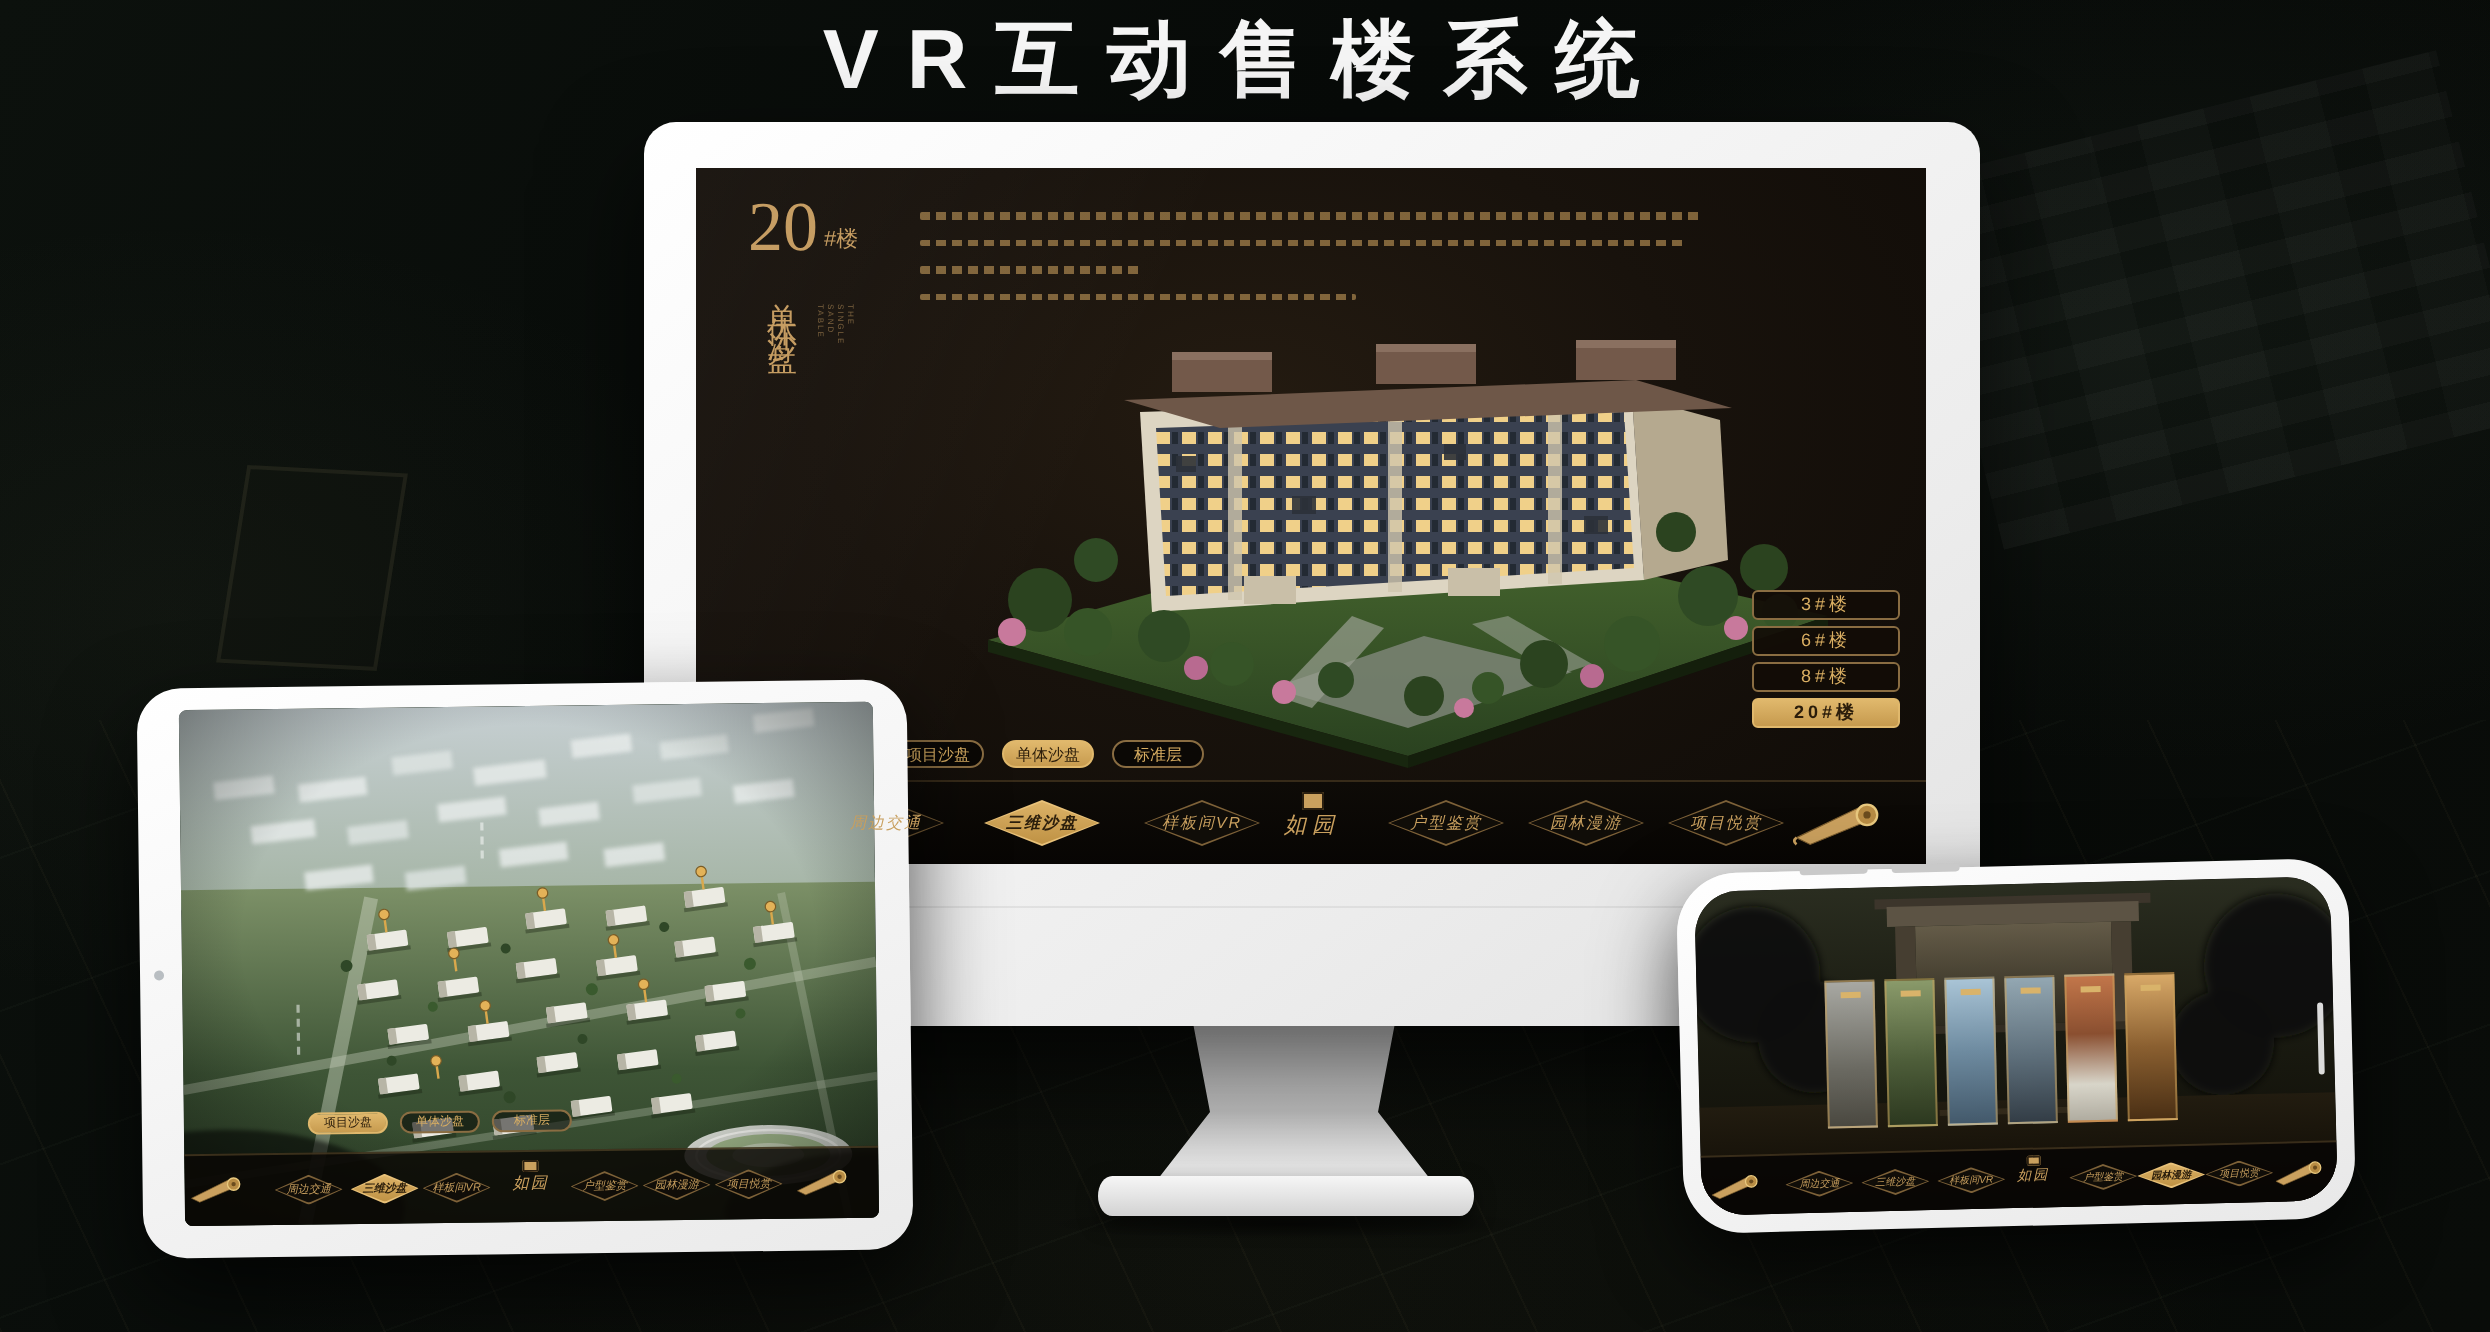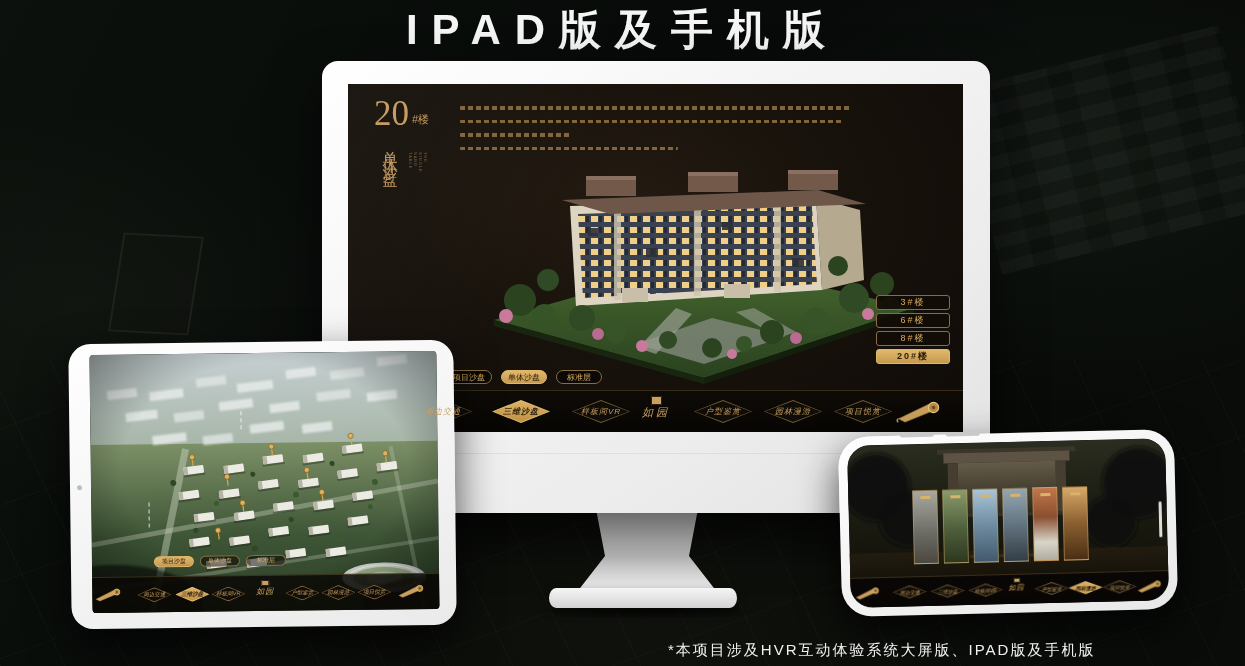--- a/index.html
+++ b/index.html
@@ -126,21 +126,21 @@
 </style>
 </head>
 <body>
 
 <div class="stage">
   <div class="bg-map"></div>
   <div class="bg-lines"></div>
   <div class="bg-blocks"></div>
   <div class="bg-frame"></div>
 
-  <div class="page-title">IPAD版及手机版</div>
+  <div class="page-title">VR互动售楼系统</div>
 
   <div class="base-shadow"></div>
   <div class="monitor-neck"></div>
   <div class="monitor-base"></div>
   <div class="monitor">
     <div class="monitor-chin-line"></div>
     <div class="monitor-screen">
 
       <div class="ms-heading">
         <div class="ms-num-row">
@@ -557,14 +557,13 @@
               <polygon points="2,16 29,3 35,8 8,19" fill="#caa05e" stroke="#7a5c2e" stroke-width="0.5"></polygon>
               <circle cx="33" cy="6" r="4.5" fill="#b88c44" stroke="#e8c87e" stroke-width="1"></circle>
               <circle cx="33" cy="6" r="1.6" fill="#6b4c1e"></circle>
             </svg>
         </div>
       </div>
       <div class="home-indicator"></div>
     </div>
   </div>
 
-  <div class="footnote">*本项目涉及HVR互动体验系统大屏版、IPAD版及手机版</div>
 </div>
 
 </body></html>

